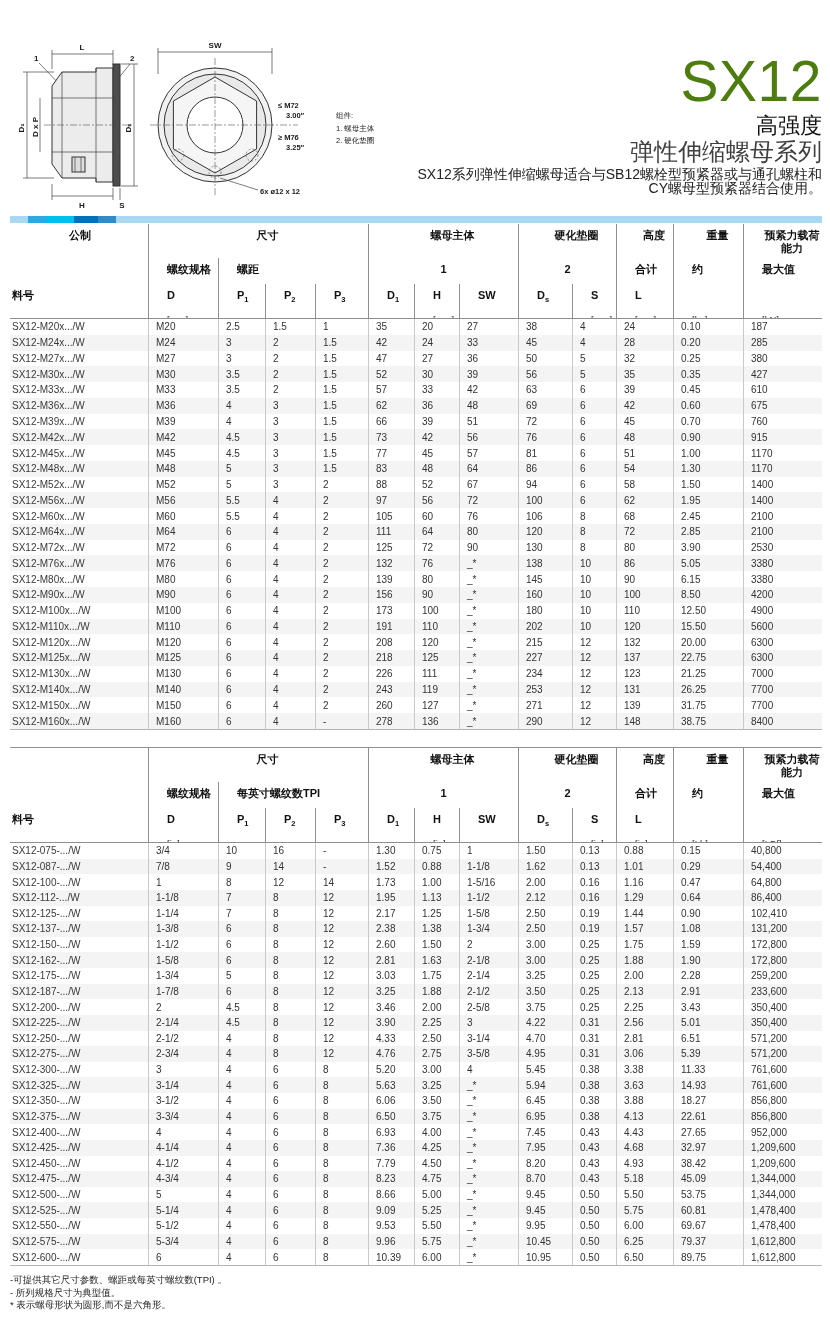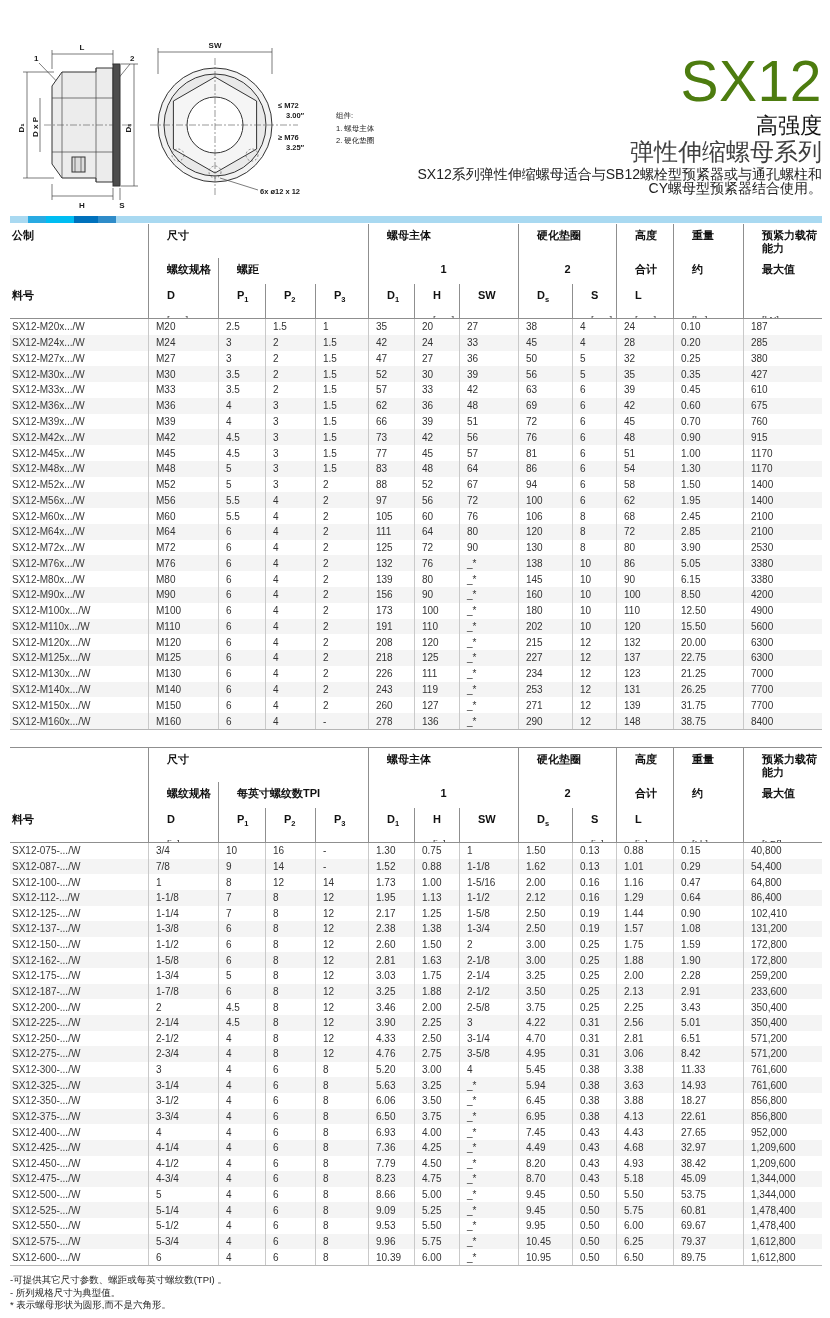--- a/index.html
+++ b/index.html
@@ -28,21 +28,21 @@
 
   
   #top-bar{position:absolute;left:10px;top:216px;width:812px;height:7px;}
   .barseg{position:absolute;top:0;height:7px;display:block;}
 
   
   .table{position:absolute;left:10px;width:812px;}
   #metric-table{top:224px;}
   #imperial-table{top:747px;border-top:1px solid #8f8f8f;}
   .hrow{width:812px;}
-  .hr1{height:34px;}
+  .hr1{height:34px;text-align:center;}
   .hr2{height:26px;}
   .hr3{height:34px;border-bottom:1px solid #8f8f8f;}
   .hcell{font-weight:bold;font-size:11px;color:#111;padding-left:18px;padding-top:5px;
          line-height:13px;overflow:hidden;}
   .hc-first{padding-left:2px;}
   .bdr{border-left:1px solid #8f8f8f;}
   .ctr{text-align:center;padding-left:0;}
   .hmain{min-height:13px;font-size:11px;}
   .hmain sub{font-size:7.5px;}
   .hunit{font-weight:normal;font-size:9.5px;color:#333;margin-top:11px;}
@@ -896,21 +896,21 @@
           <div class="tcell">2-3/4</div>
           <div class="tcell">4</div>
           <div class="tcell">8</div>
           <div class="tcell">12</div>
           <div class="tcell">4.76</div>
           <div class="tcell">2.75</div>
           <div class="tcell">3-5/8</div>
           <div class="tcell">4.95</div>
           <div class="tcell">0.31</div>
           <div class="tcell">3.06</div>
-          <div class="tcell">8.42</div>
+          <div class="tcell">5.39</div>
           <div class="tcell">571,200</div>
         </div>
         <div class="trow cols">
           <div class="tcell">SX12-300-.../W</div>
           <div class="tcell">3</div>
           <div class="tcell">4</div>
           <div class="tcell">6</div>
           <div class="tcell">8</div>
           <div class="tcell">5.20</div>
           <div class="tcell">3.00</div>
@@ -983,21 +983,21 @@
         </div>
         <div class="trow cols">
           <div class="tcell">SX12-425-.../W</div>
           <div class="tcell">4-1/4</div>
           <div class="tcell">4</div>
           <div class="tcell">6</div>
           <div class="tcell">8</div>
           <div class="tcell">7.36</div>
           <div class="tcell">4.25</div>
           <div class="tcell">_*</div>
-          <div class="tcell">4.49</div>
+          <div class="tcell">7.95</div>
           <div class="tcell">0.43</div>
           <div class="tcell">4.68</div>
           <div class="tcell">32.97</div>
           <div class="tcell">1,209,600</div>
         </div>
         <div class="trow cols">
           <div class="tcell">SX12-450-.../W</div>
           <div class="tcell">4-1/2</div>
           <div class="tcell">4</div>
           <div class="tcell">6</div>

